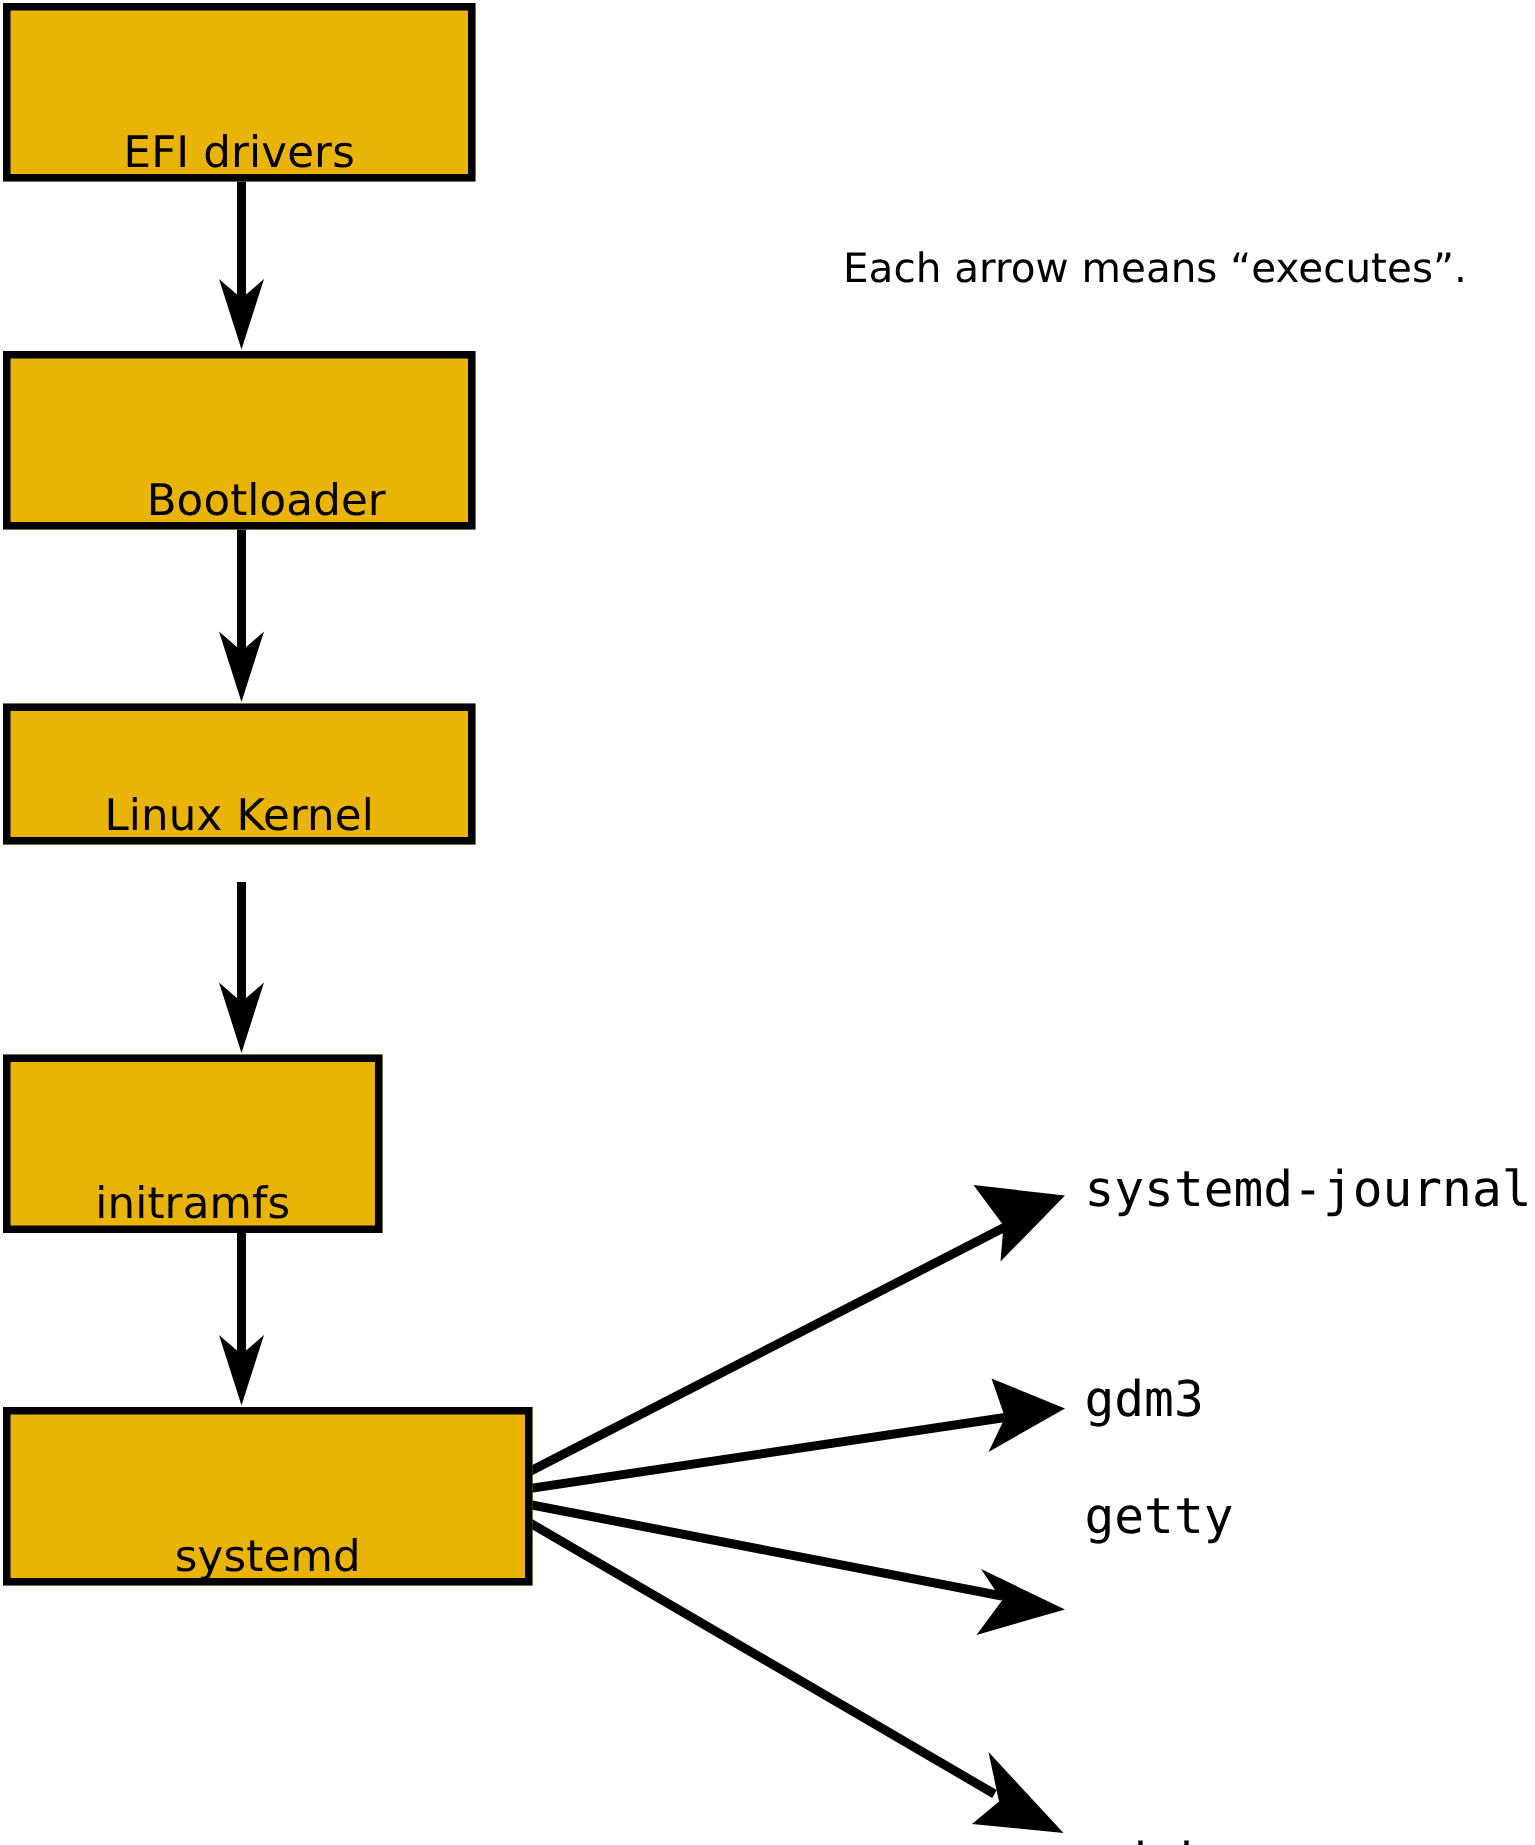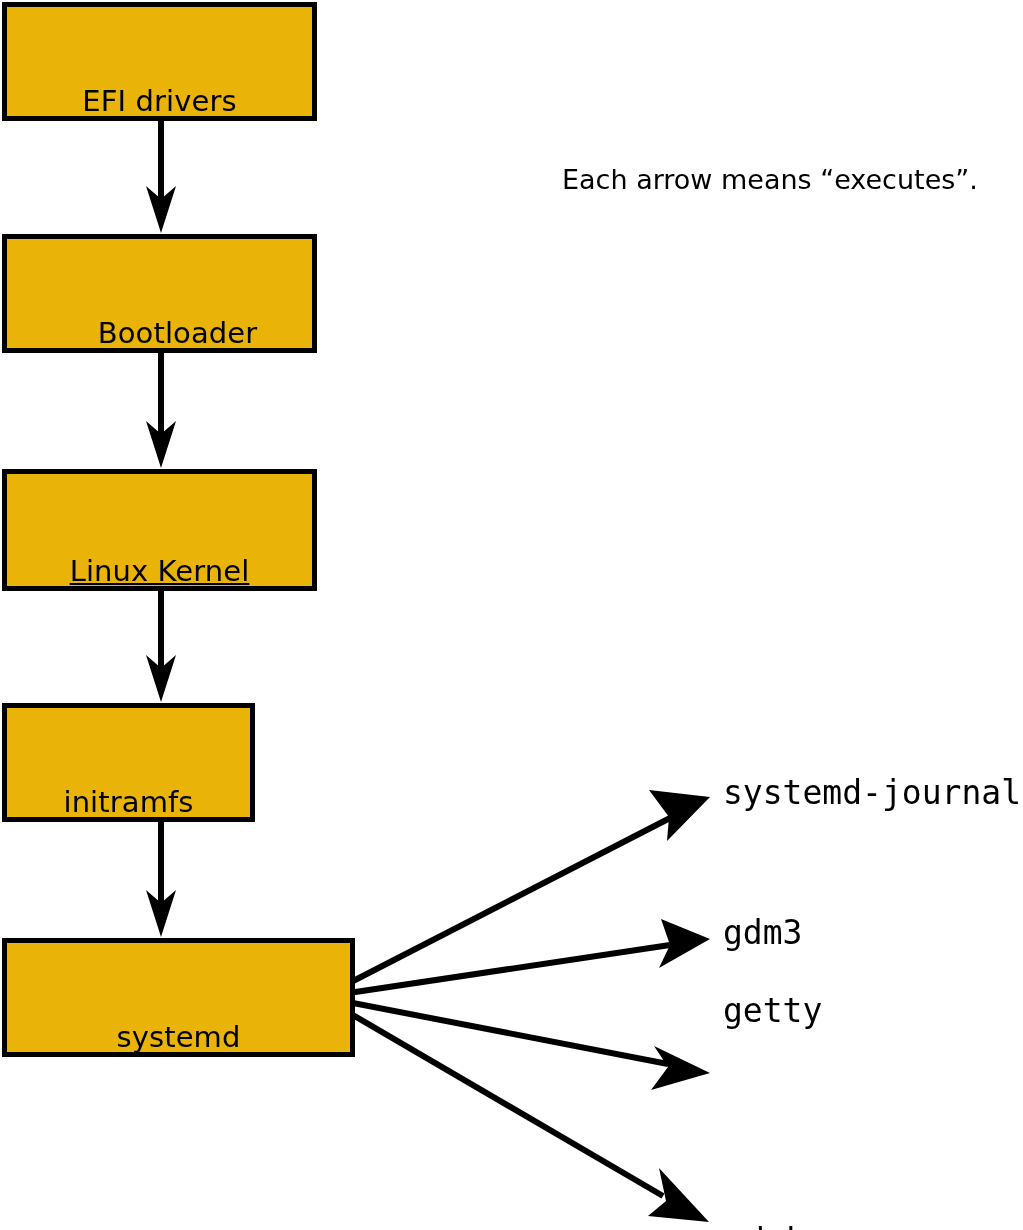--- a/index.html
+++ b/index.html
@@ -110,21 +110,21 @@
   </svg>
 
   <div class="node-box" style="left:2px; top:2px; width:315px; height:119px;">
     <span class="node-label">EFI drivers</span>
   </div>
 
   <div class="node-box" style="left:2px; top:234px; width:315px; height:119px;padding-left:36px;">
     <span class="node-label">Bootloader</span>
   </div>
 
-  <div class="node-box" style="left:2px; top:469px; width:315px; height:122px;text-decoration:underline;">
+  <div class="node-box" style="left:2px; top:469px; width:315px; height:94px;">
     <span class="node-label">Linux Kernel</span>
   </div>
 
   <div class="node-box" style="left:2px; top:703px; width:253px; height:119px;">
     <span class="node-label">initramfs</span>
   </div>
 
   <div class="node-box" style="left:2px; top:938px; width:353px; height:119px;">
     <span class="node-label">systemd</span>
   </div>

